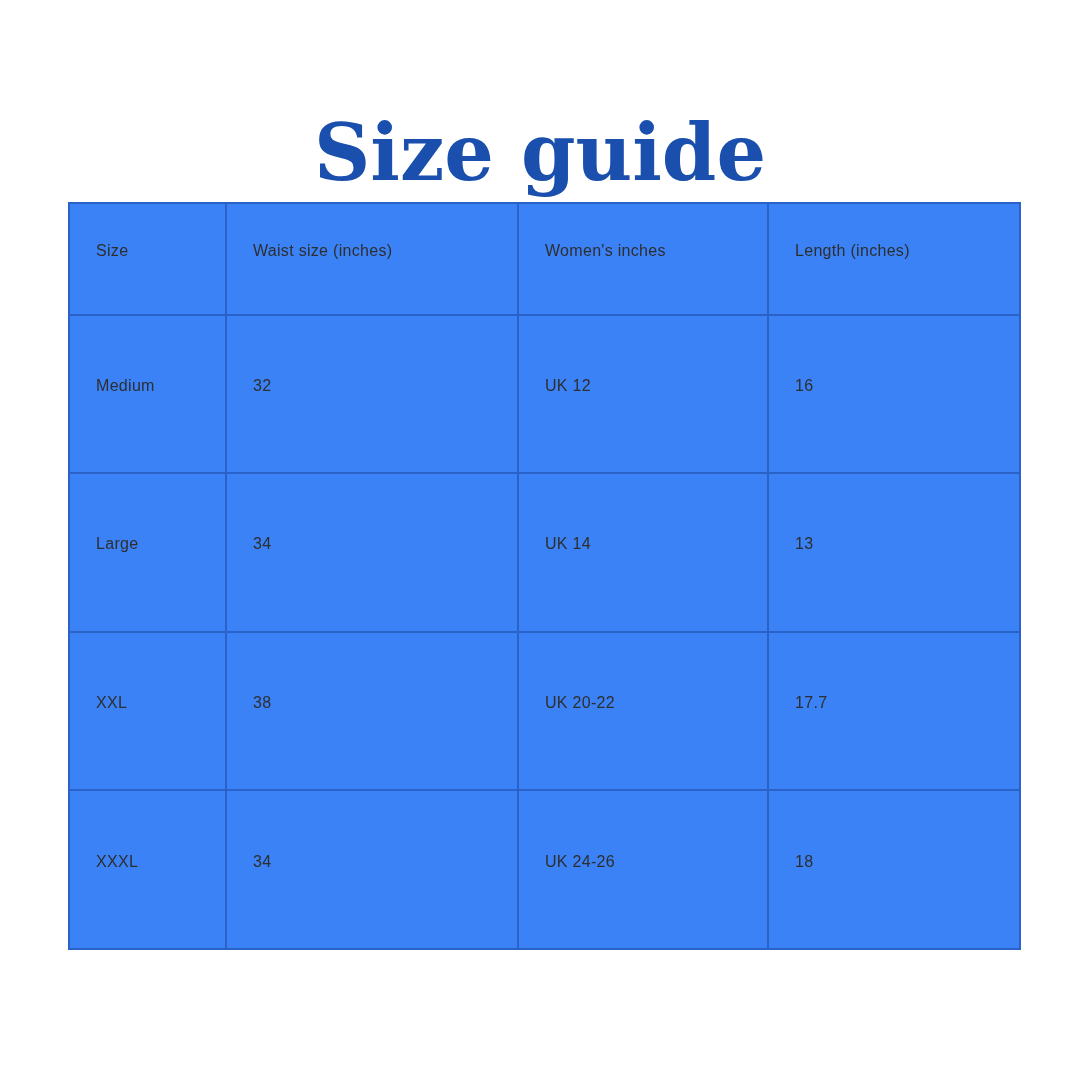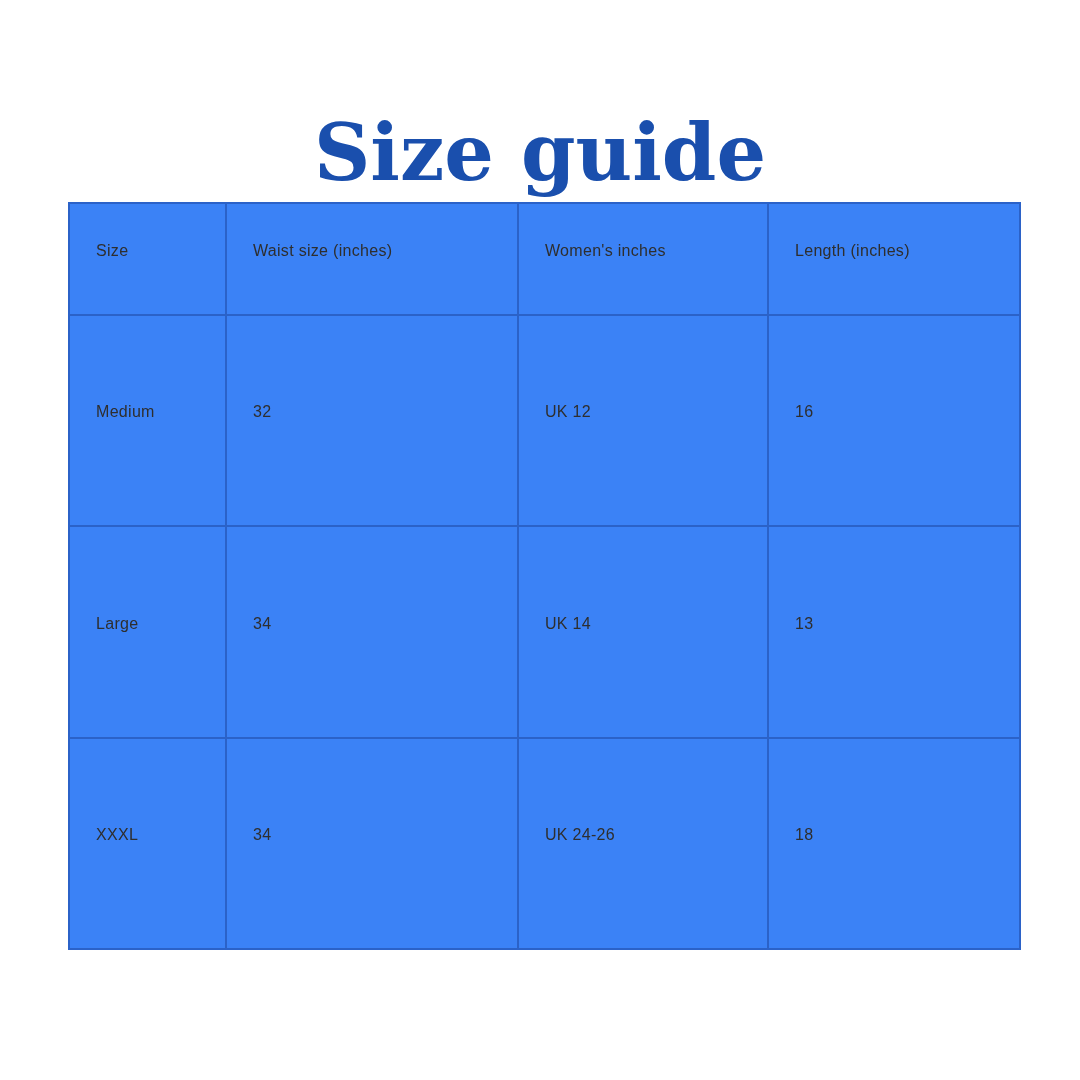--- a/index.html
+++ b/index.html
@@ -86,20 +86,26 @@
         <td>UK 12</td>
         <td>16</td>
       </tr>
       <tr>
         <td>Large</td>
         <td>34</td>
         <td>UK 14</td>
         <td>13</td>
       </tr>
       <tr>
+        <td>XXL</td>
+        <td>38</td>
+        <td>UK 20-22</td>
+        <td>17.7</td>
+      </tr>
+      <tr>
         <td>XXXL</td>
         <td>34</td>
         <td>UK 24-26</td>
         <td>18</td>
       </tr>
     </tbody>
   </table>
 
 </div>
 

